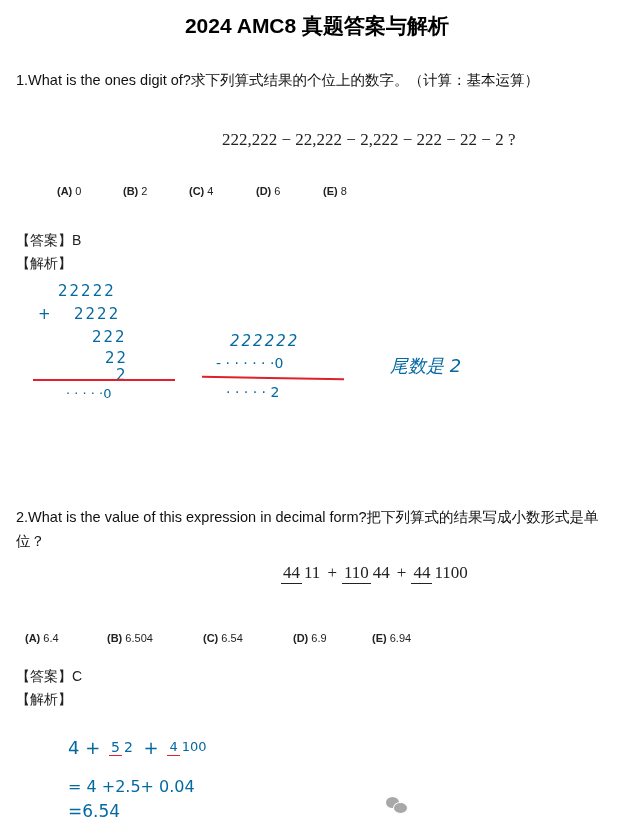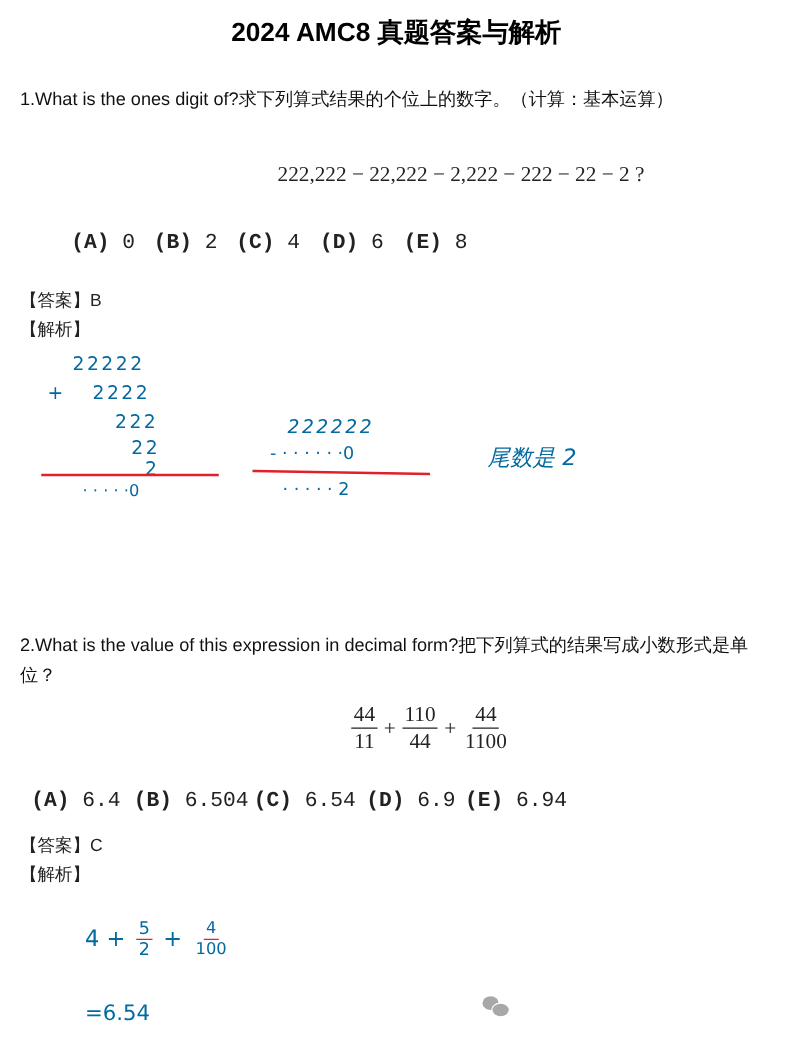--- a/index.html
+++ b/index.html
@@ -2,26 +2,26 @@
 <html><head>
 <meta charset="utf-8">
 <style>
   html, body { margin:0; padding:0; background:#ffffff; }
   body { width:634px; height:833px; position:relative; overflow:hidden; font-family:"Liberation Sans","DejaVu Sans",sans-serif; color:#111; }
   .abs { position:absolute; }
   .title { top:12px; left:0; width:634px; text-align:center; font-weight:bold; font-size:21px; color:#000; }
   .qtext { left:16px; font-size:14.5px; line-height:24px; color:#111; }
   .math { font-family:"Liberation Serif","DejaVu Serif",serif; color:#222; }
   .expr1 { top:130px; left:222px; font-size:17px; white-space:nowrap; }
-  .choices { font-family:Liberation Mono, monospace; font-size:17px; white-space:nowrap; color:#222; }
+  .choices { font-family:Liberation Sans, sans-serif; font-size:11px; white-space:nowrap; color:#222; }
   .choices span.ch { display:inline-block; }
   .choices b { font-weight:bold; }
   .ans { left:16px; font-size:14px; line-height:23px; color:#222; }
   .hw { font-family:"DejaVu Sans",sans-serif; color:#0369a1; }
-  .frac { display:inline-flex; flex-direction:column; align-items:center; vertical-align:middle; margin:0 3px; }
+  .frac { display:inline-flex; flex-direction:row; align-items:center; vertical-align:middle; margin:0 3px; }
   .frac .num { border-bottom:1px solid #222; padding:0 2px; line-height:20px; }
   .frac .den { line-height:20px; padding:0 2px; }
   .plus { display:inline-block; vertical-align:middle; margin:0 2px; }
   .line { background:#e0202a; height:1.5px; }
   .watermark { top:797px; left:386px; font-size:16px; color:#9c9c9c; white-space:nowrap; }
   .wechat-icon { display:inline-block; width:20px; height:16px; position:relative; vertical-align:-2px; margin-right:6px; }
   .wechat-icon .b1 { position:absolute; left:0; top:0; width:13px; height:11px; border-radius:50%; background:#a8a8a8; }
   .wechat-icon .b2 { position:absolute; left:7px; top:5px; width:13px; height:10px; border-radius:50%; background:#a8a8a8; border:1px solid #fff; }
 </style>
 </head>
@@ -90,18 +90,19 @@
     <span class="frac" style="font-size:14px;">
         <span class="num" style="border-color:#e0202a; line-height:16px;">5</span>
         <span class="den" style="line-height:16px;">2</span>
       </span>
     <span style="display:inline-block; vertical-align:middle;">+</span>
     <span class="frac" style="font-size:13px;">
         <span class="num" style="border-color:#e0202a; line-height:16px;">4</span>
         <span class="den" style="line-height:16px;">100</span>
       </span>
   </div>
+  <div class="abs" style="top:42px; left:0; white-space:nowrap; font-size:16px;">= 4 +2.5+ 0.04</div>
   <div class="abs" style="top:66px; left:0; white-space:nowrap; font-size:17px;">=6.54</div>
 </div>
 
 <div class="abs watermark">
   <span class="wechat-icon"><span class="b1"></span><span class="b2"></span></span>
 </div>
 
 </body></html>

